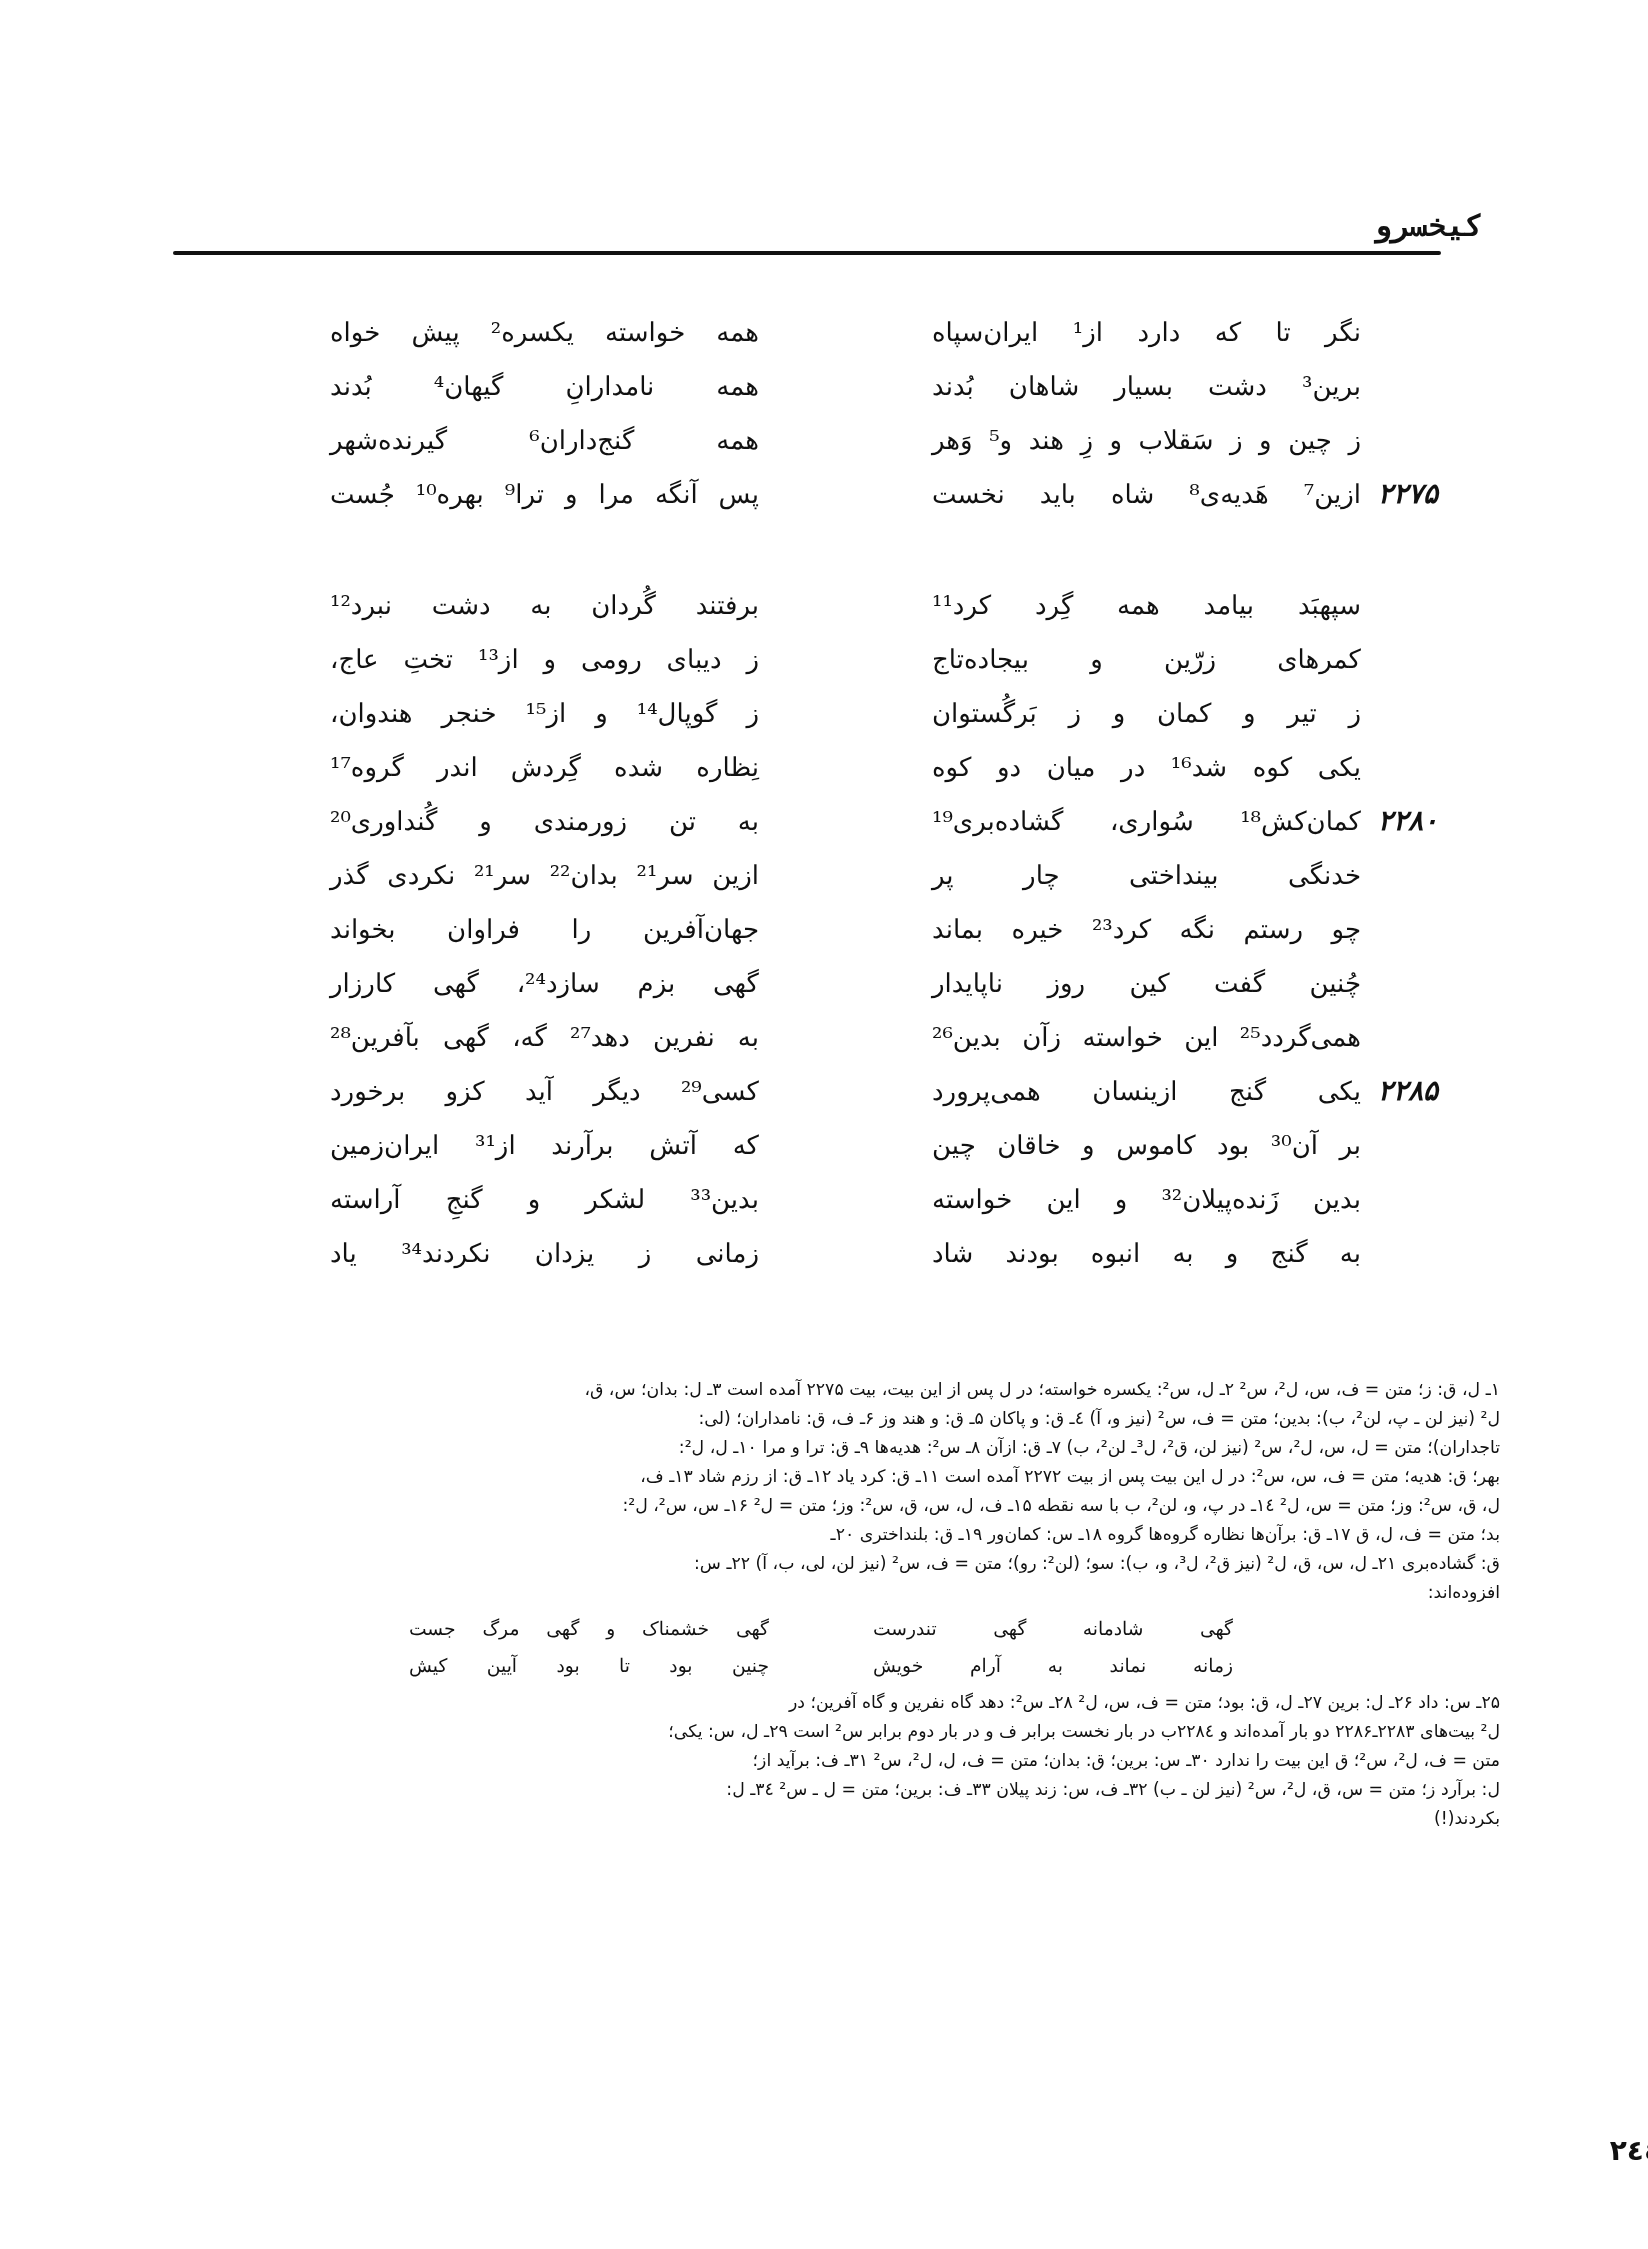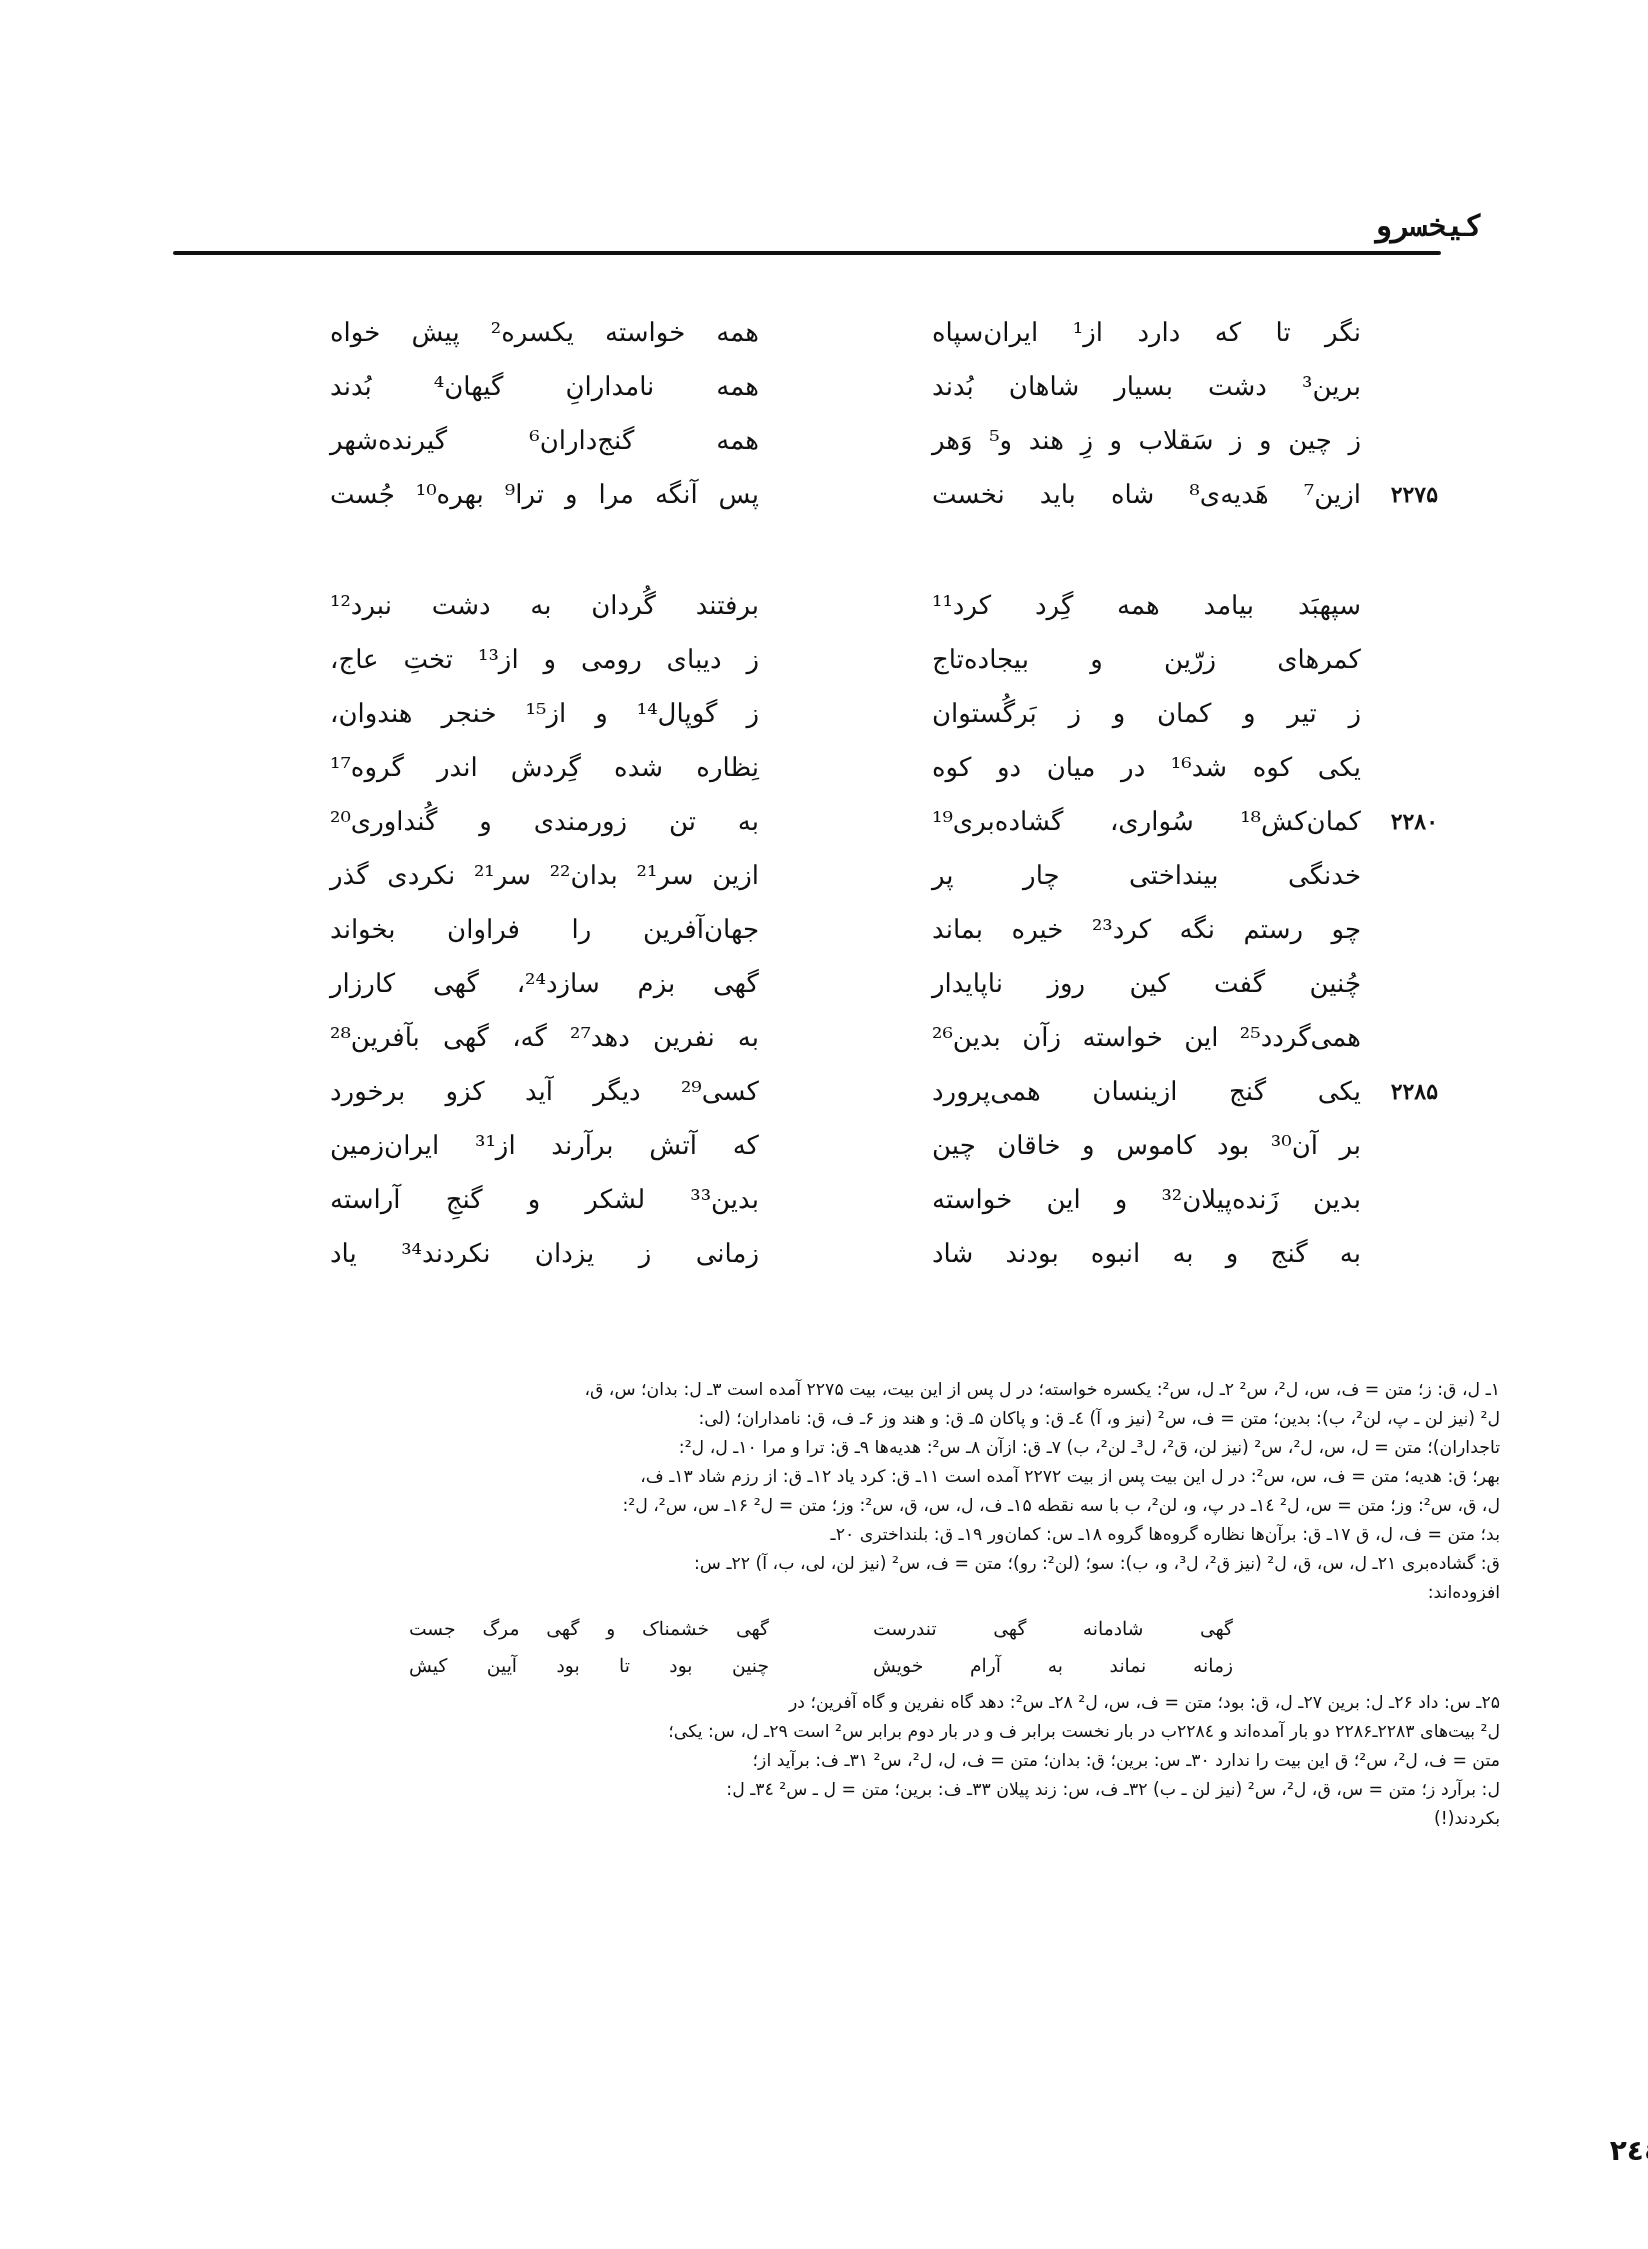--- a/index.html
+++ b/index.html
@@ -23,21 +23,21 @@
     font-family: "DejaVu Serif", serif; font-size: 26px;
   }
   .hemi {
     position: absolute; top: 0; width: 429px;
     text-align: justify; text-align-last: justify; white-space: nowrap;
   }
   .hemi-1 { right: 288px; }
   .hemi-2 { right: 890px; }
   .vnum {
     position: absolute; right: 211px; top: 0;
-    font-size: 22px; font-weight: bold;
+    font-size: 28px; font-weight: bold; font-style: italic;
   }
   .notes {
     position: absolute; top: 1375px; right: 149px; width: 1358px;
     font-family: "DejaVu Sans", sans-serif; font-size: 17.3px; line-height: 29px;
     text-align: justify;
   }
   .note-block p { margin: 0; }
   .note-verse {
     display: flex; justify-content: center; gap: 104px; margin: 5.5px 0;
     font-family: "DejaVu Serif", serif; font-size: 18.7px; line-height: 32px;

